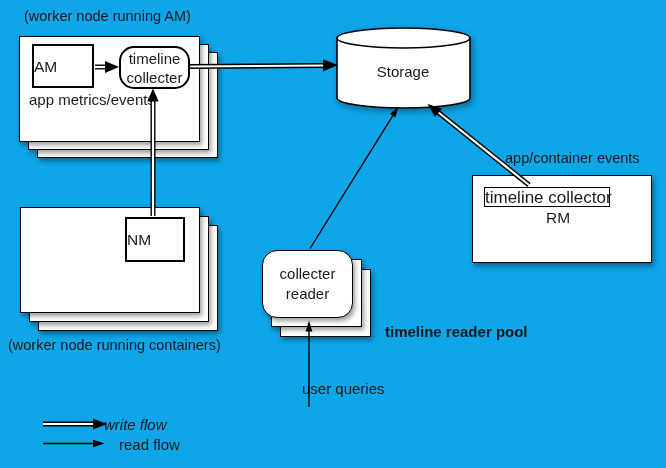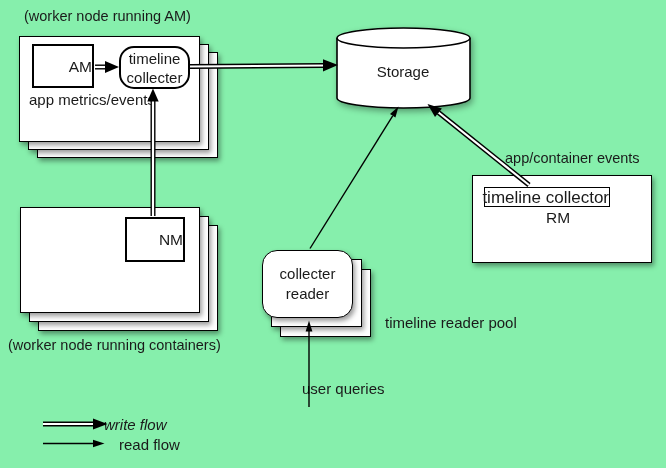--- a/index.html
+++ b/index.html
@@ -1,27 +1,27 @@
 <!DOCTYPE html>
 <html><head>
 <meta charset="utf-8">
 <style>
   html,body{margin:0;padding:0;background:#fff;}
   .canvas{
-    position:relative;width:666px;height:468px;background:#86efac;
+    position:relative;width:666px;height:468px;background:#0ea5e9;
     font-family:"Liberation Sans","DejaVu Sans",sans-serif;color:#1a1a1a;overflow:hidden;
   }
   .canvas *{box-sizing:border-box;}
   .box{
     position:absolute;background:#ffffff;border:1.5px solid #000;
   }
   .stackbox{box-shadow:2px 3px 5px rgba(0,0,0,0.40);}
   .innerbox{
     position:absolute;background:#ffffff;border:2px solid #000;
-    display:flex;align-items:center;justify-content:flex-end;text-align:center;
+    display:flex;align-items:center;justify-content:flex-start;text-align:center;
     font-size:15px;line-height:19px;z-index:3;
   }
   .lbl{position:absolute;z-index:4;white-space:nowrap;}
   .f14{font-size:14.5px;}
   .f15{font-size:15px;}
   .cc{transform:translateX(-50%);}
   #cylsvg{position:absolute;left:331px;top:22px;z-index:1;filter:drop-shadow(2px 3px 3px rgba(0,0,0,0.35));}
   #arrows{position:absolute;left:0;top:0;z-index:10;pointer-events:none;}
   .wrap{white-space:normal;border-radius:15px;}
 </style>
@@ -63,21 +63,21 @@
   <div class="innerbox" style="left:125px;top:217px;width:60px;height:45px;font-size:15.5px;">
     <span>NM</span>
   </div>
   <div class="lbl f14" style="left:8px;top:337px;">(worker node running containers)</div>
 
   <div class="box stackbox" style="left:280px;top:269px;width:91px;height:68px;z-index:2;"></div>
   <div class="box stackbox" style="left:271px;top:259px;width:91px;height:68px;z-index:2;"></div>
   <div class="box stackbox wrap" style="left:262px;top:250px;width:91px;height:68px;z-index:2;display:flex;align-items:center;justify-content:center;text-align:center;font-size:15px;line-height:20px;">
     <span class="wrap" style="width:70px;">collecter reader</span>
   </div>
-  <div class="lbl f15" style="left:385px;top:314px;">timeline reader pool</div>
+  <div class="lbl f15" style="left:385px;top:323px;font-weight:bold;">timeline reader pool</div>
   <div class="lbl f15" style="left:302px;top:380px;">user queries</div>
 
   <div class="lbl f15" style="left:104px;top:416px;font-style:italic;">write flow</div>
   <div class="lbl f15" style="left:119px;top:436px;">read flow</div>
 
   <svg id="arrows" width="666" height="468">
 
     <g>
       <line x1="95" y1="67" x2="107" y2="67" stroke="#000" stroke-width="5"></line>
       <line x1="95" y1="67" x2="107" y2="67" stroke="#fff" stroke-width="2.2"></line>

